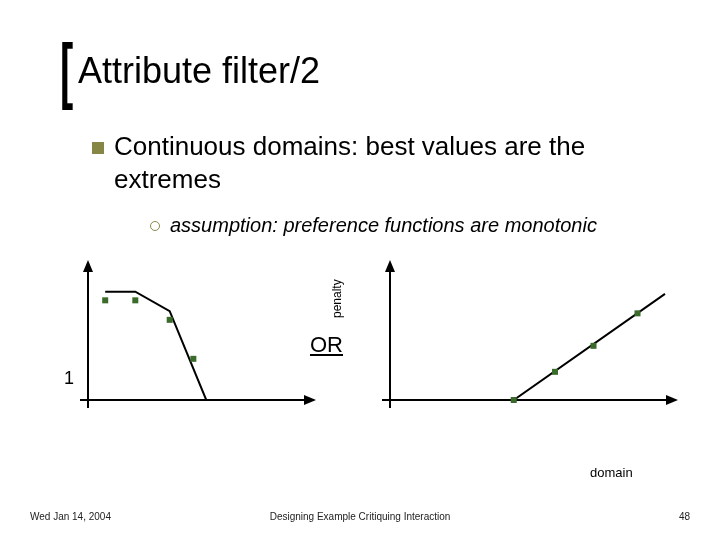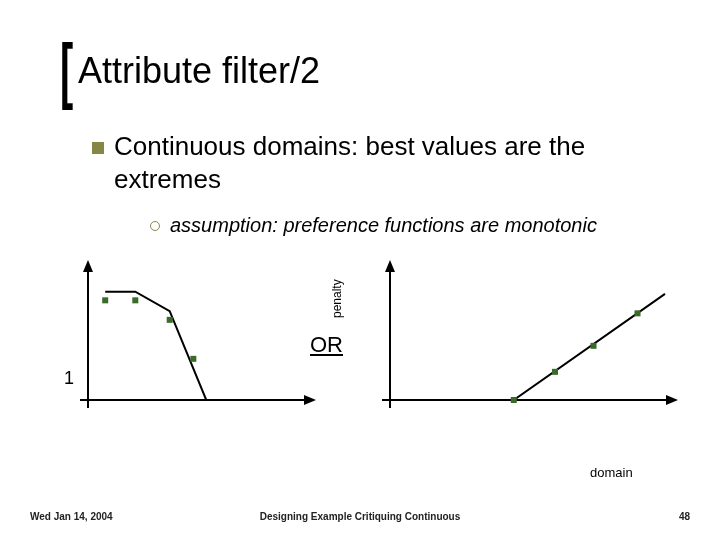--- a/index.html
+++ b/index.html
@@ -14,21 +14,21 @@
   .bullet-text { font-size: 26px; line-height: 1.28; }
   .sub-row { position: absolute; left: 150px; top: 214px; display: flex; align-items: center; }
   .circle-bullet { width: 10px; height: 10px; border-radius: 50%; border: 1.5px solid #8a8a4a; margin-right: 10px; }
   .sub-text { font-size: 20px; font-style: italic; text-align: right; }
   .ylabel { position: absolute; left: 330px; top: 318px; transform: rotate(-90deg); transform-origin: left top; font-size: 12px; }
   .chart { position: absolute; }
   .chart svg { display: block; }
   .or-label { position: absolute; left: 310px; top: 332px; font-size: 22px; text-decoration: underline; }
   .ytick1 { position: absolute; left: 64px; top: 368px; font-size: 18px; }
   .xlabel { position: absolute; left: 590px; top: 428px; font-size: 13px; color: #000; margin-top: 37px; }
-  .footer { position: absolute; left: 0; right: 0; bottom: 18px; display: flex; justify-content: space-between; padding: 0 30px; font-size: 10px; color: #222; font-weight: bold; }
+  .footer { position: absolute; left: 0; right: 0; bottom: 18px; display: flex; justify-content: space-between; padding: 0 30px; font-size: 10px; color: #222; }
   .footer .mid { position: absolute; left: 50%; transform: translateX(-50%); }
 </style>
 </head>
 <body>
 <div class="slide">
 
 <div class="title-wrap">
   <span class="bracket-left">[</span>
   <span class="title">Attribute filter/2</span>
 </div>
@@ -81,17 +81,17 @@
           <rect x="210.5" y="84.83333333333333" width="6" height="6" fill="#3a6b2a"></rect>
           <rect x="254.5" y="52.33333333333333" width="6" height="6" fill="#3a6b2a"></rect>
         </g>
   </svg>
 </div>
 
 <div class="xlabel">domain</div>
 
 <div class="footer">
   <span>Wed Jan 14, 2004</span>
-  <span class="mid">Designing Example Critiquing Continuous</span>
+  <span class="mid">Designing Example Critiquing Interaction</span>
   <span>48</span>
 </div>
 
 </div>
 
 </body></html>

